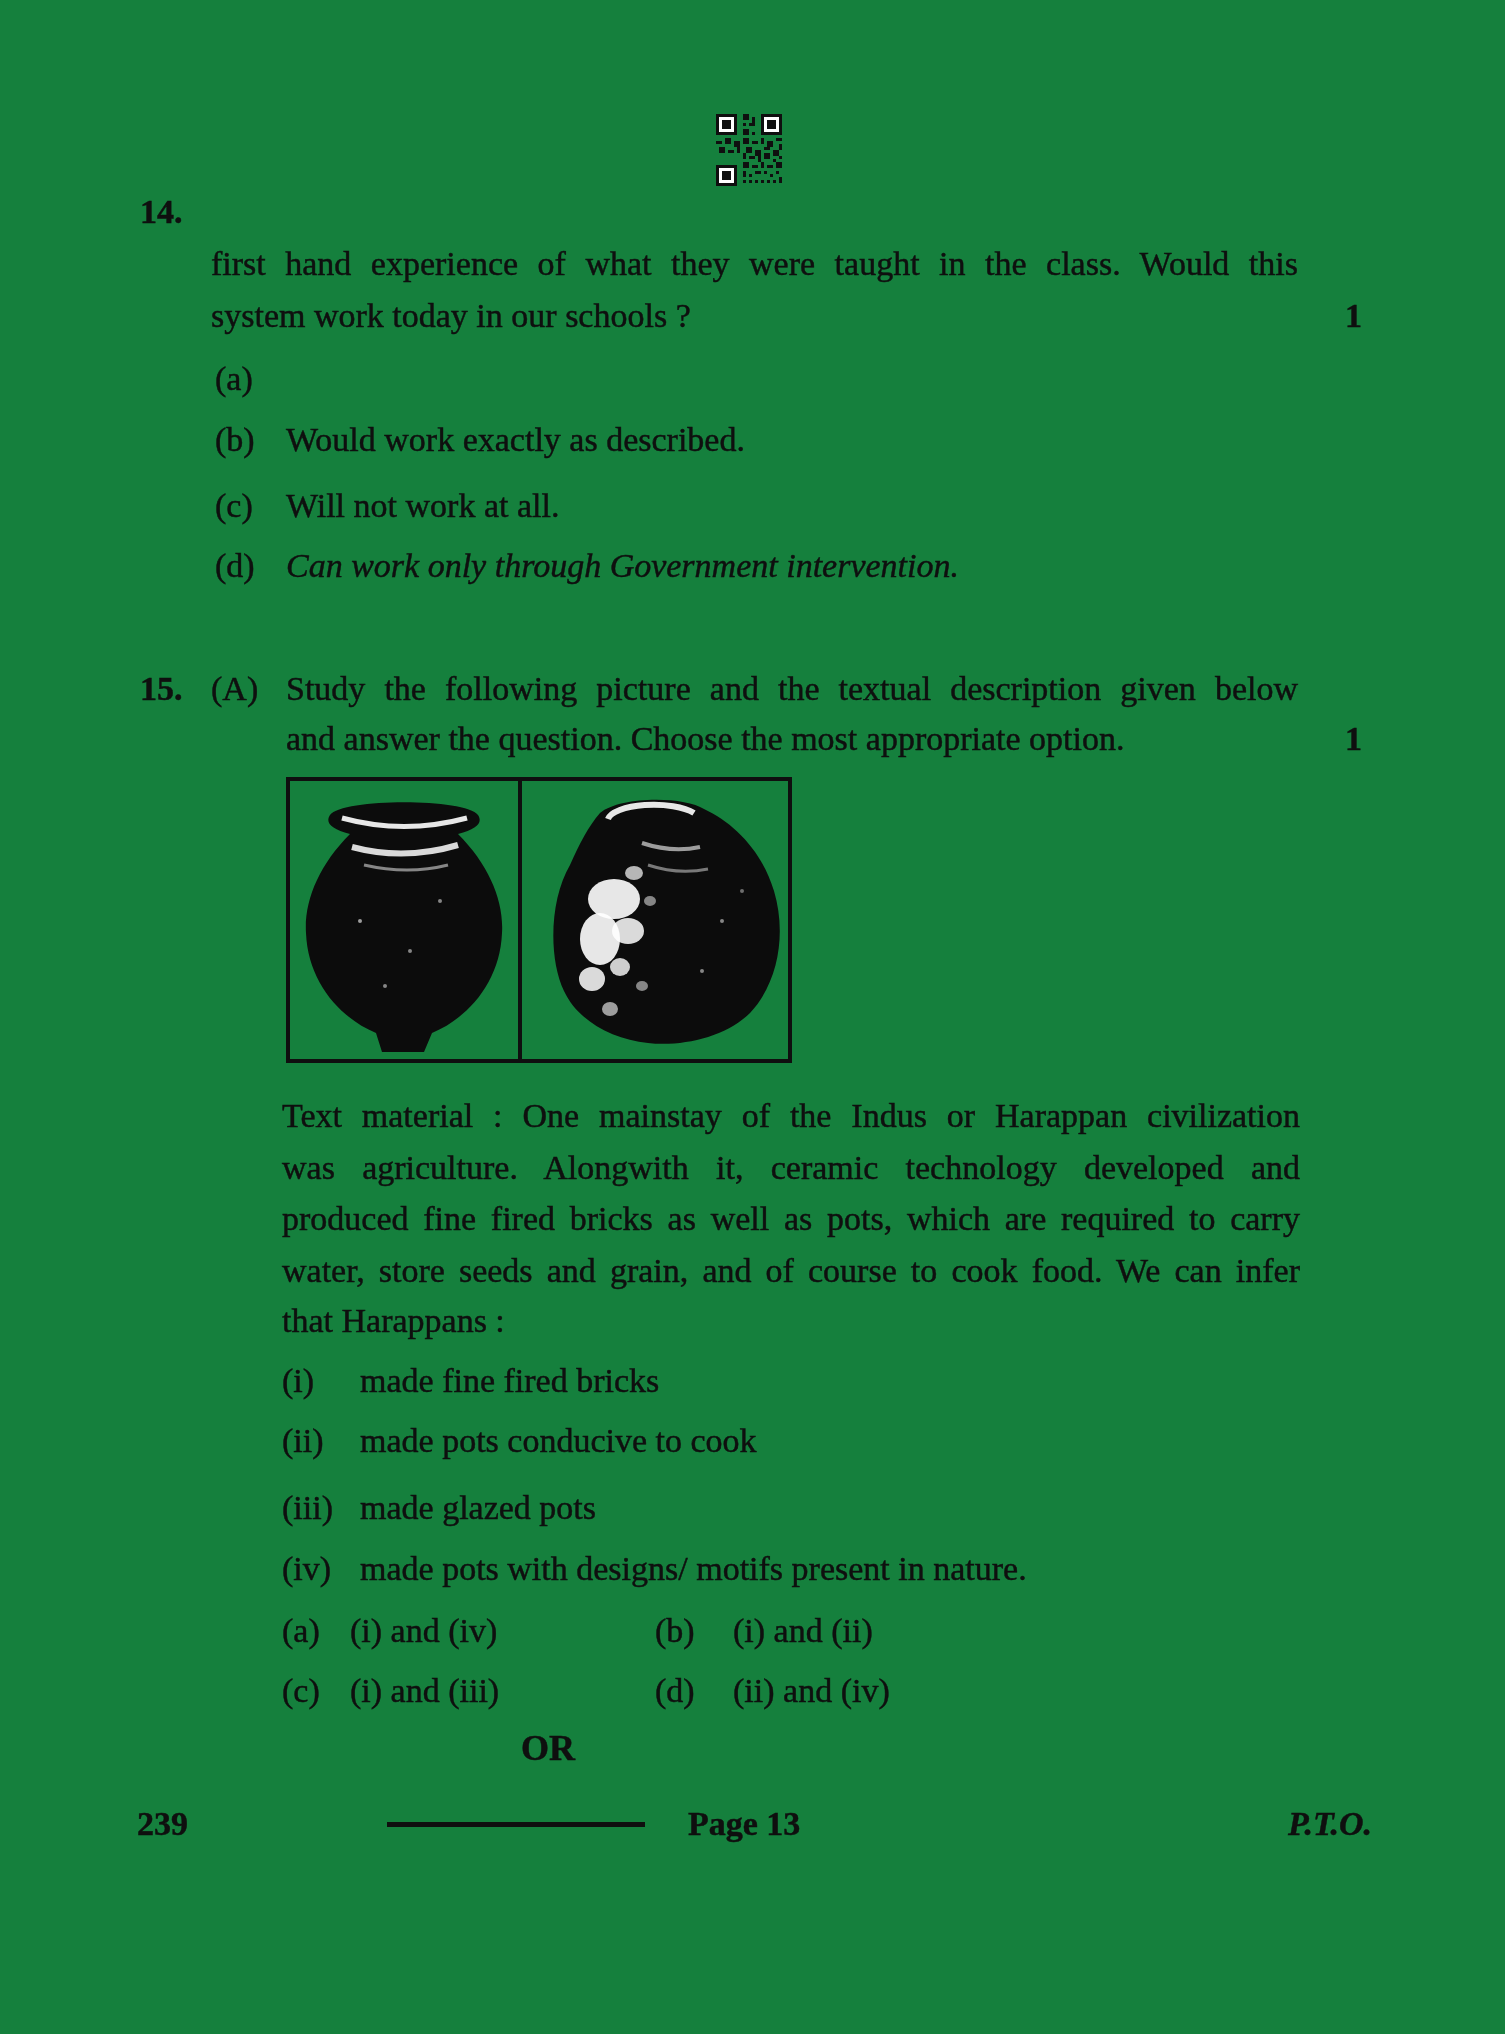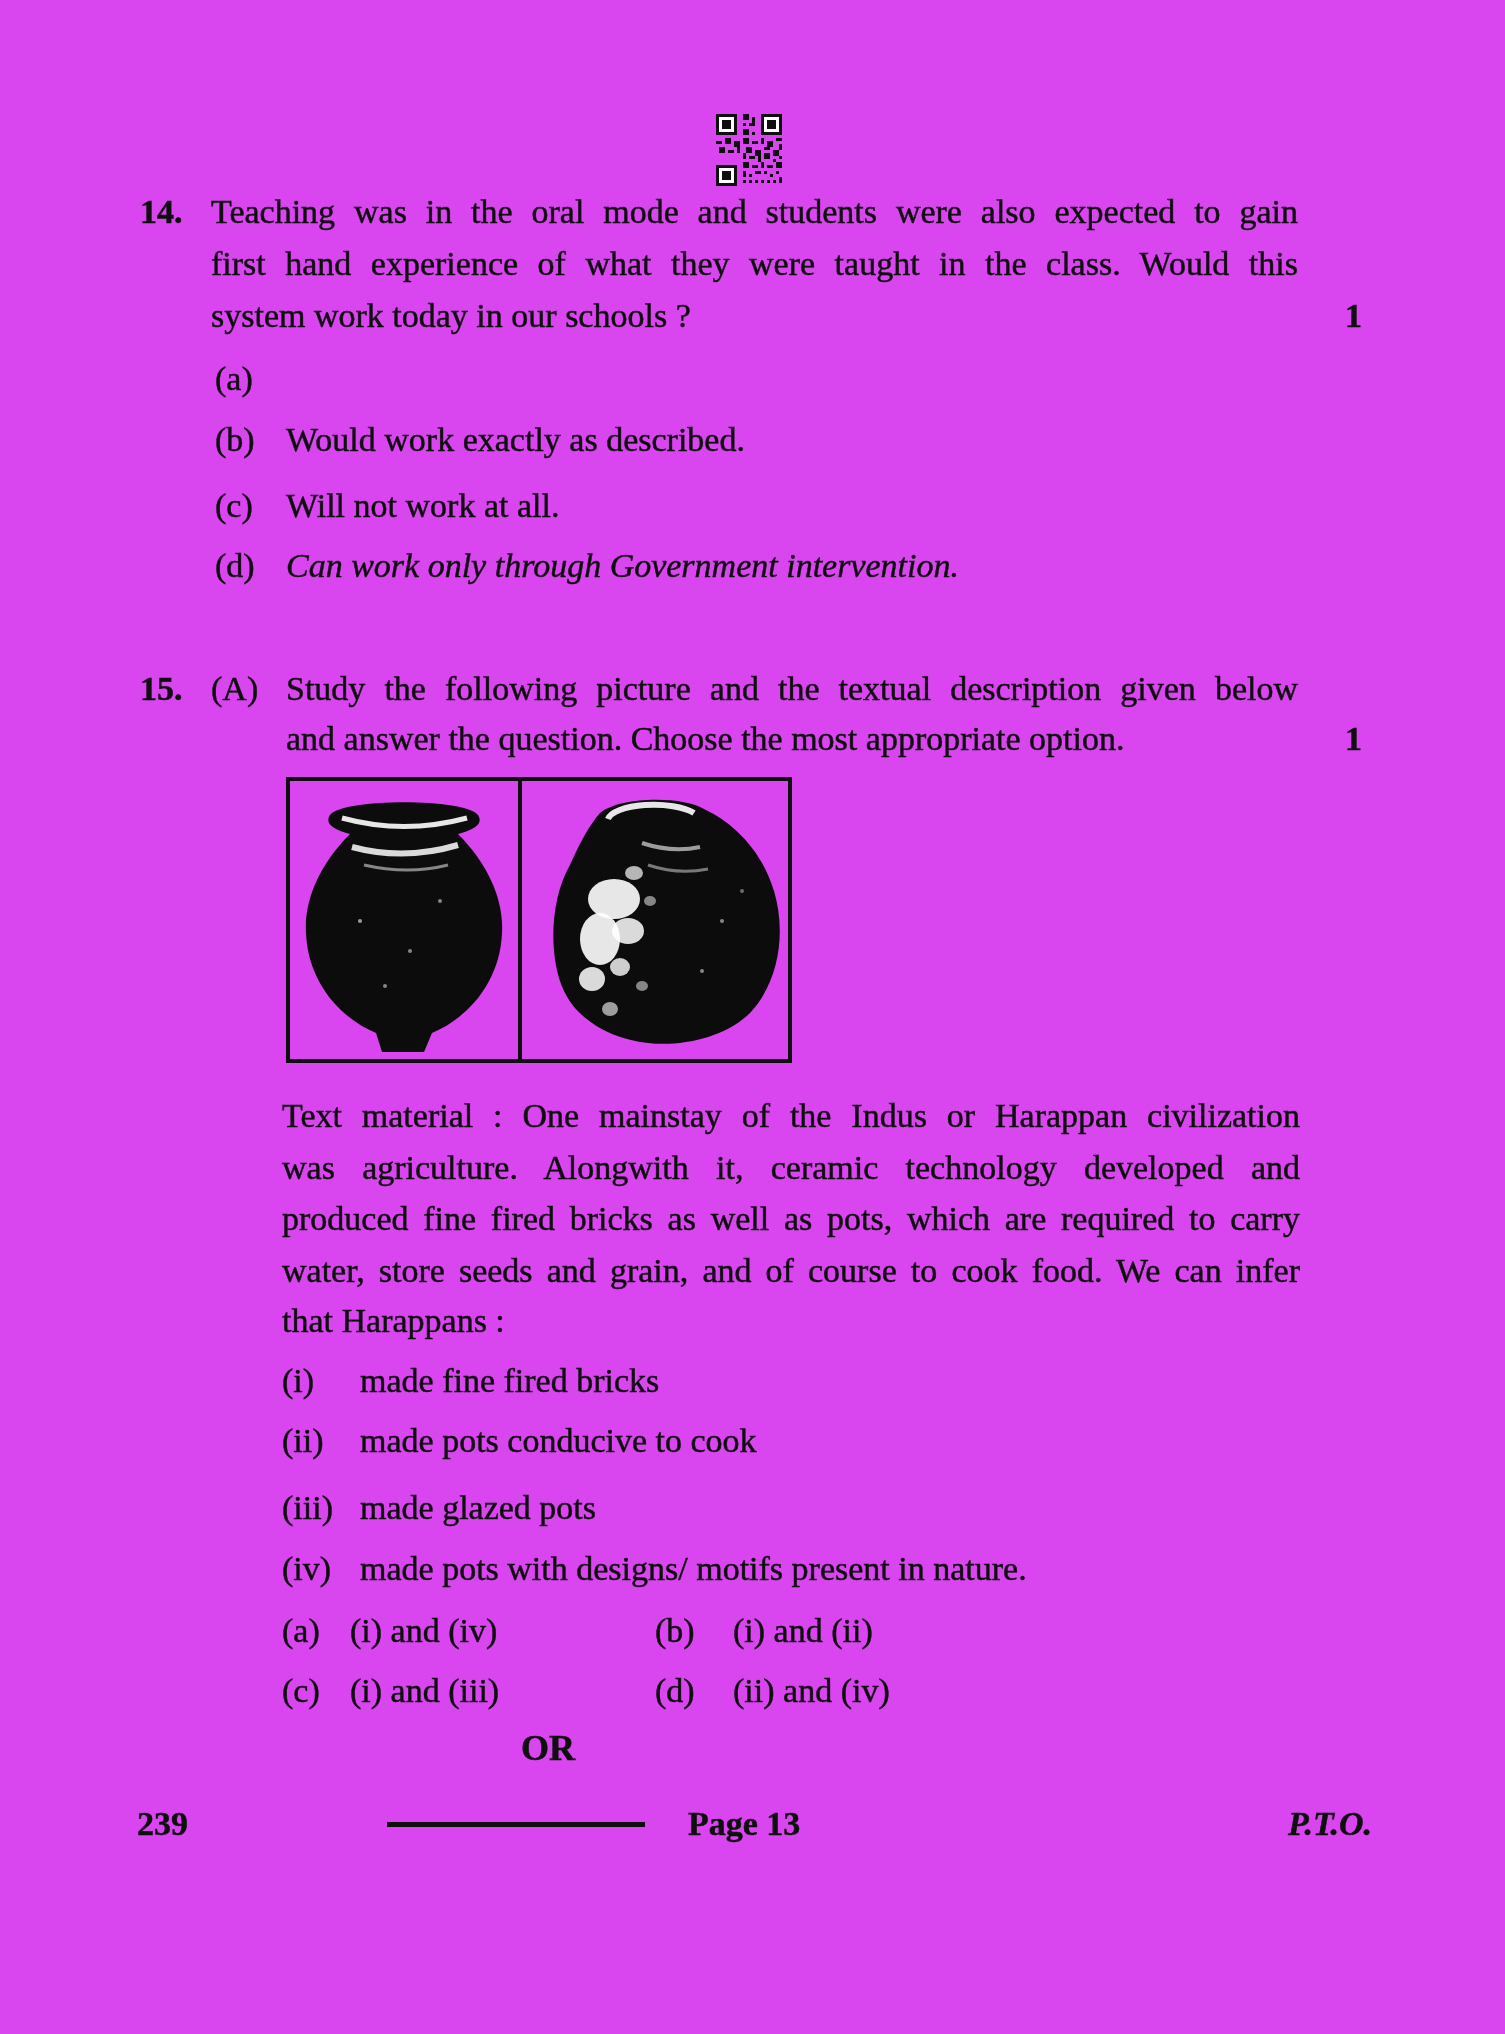--- a/index.html
+++ b/index.html
@@ -1,19 +1,19 @@
 <!DOCTYPE html>
 <html><head>
 <meta charset="utf-8">
 <style>
   html,body{margin:0;padding:0;background:#e8e8e8;}
   .page{
     position:relative;
     width:1505px;height:2034px;
-    background:#d946ef;
+    background:#15803d;
     font-family:"Liberation Serif","DejaVu Serif",serif;
     color:#0f0f0f;
     overflow:hidden;
     -webkit-text-stroke:0.45px #0f0f0f;
   }
   .t{
     position:absolute;
     font-size:34px;
     line-height:40px;
     white-space:nowrap;
@@ -108,21 +108,20 @@
         <rect x="11" y="22" width="1" height="1"></rect>
         <rect x="13" y="22" width="1" height="1"></rect>
         <rect x="15" y="22" width="1" height="1"></rect>
         <rect x="17" y="22" width="1" height="1"></rect>
         <rect x="19" y="22" width="1" height="1"></rect>
         <rect x="21" y="21" width="1" height="2"></rect>
     </g>
   </svg>
 
   <div class="t bold" style="left:140px;top:192px;">14.</div>
-  <div class="t just" style="left:211px;top:192px;width:1087px;">Teaching was in the oral mode and students were also expected to gain</div>
   <div class="t just" style="left:211px;top:244px;width:1087px;">first hand experience of what they were taught in the class. Would this</div>
   <div class="t" style="left:211px;top:296px;">system work today in our schools ?</div>
   <div class="t marks" style="left:1345px;top:296px;">1</div>
 
   <div class="t" style="left:215px;top:359px;">(a)</div>
   <div class="t" style="left:215px;top:420px;">(b)</div>
   <div class="t" style="left:286px;top:420px;">Would work exactly as described.</div>
   <div class="t" style="left:215px;top:486px;">(c)</div>
   <div class="t" style="left:286px;top:486px;">Will not work at all.</div>
   <div class="t" style="left:215px;top:546px;">(d)</div>

